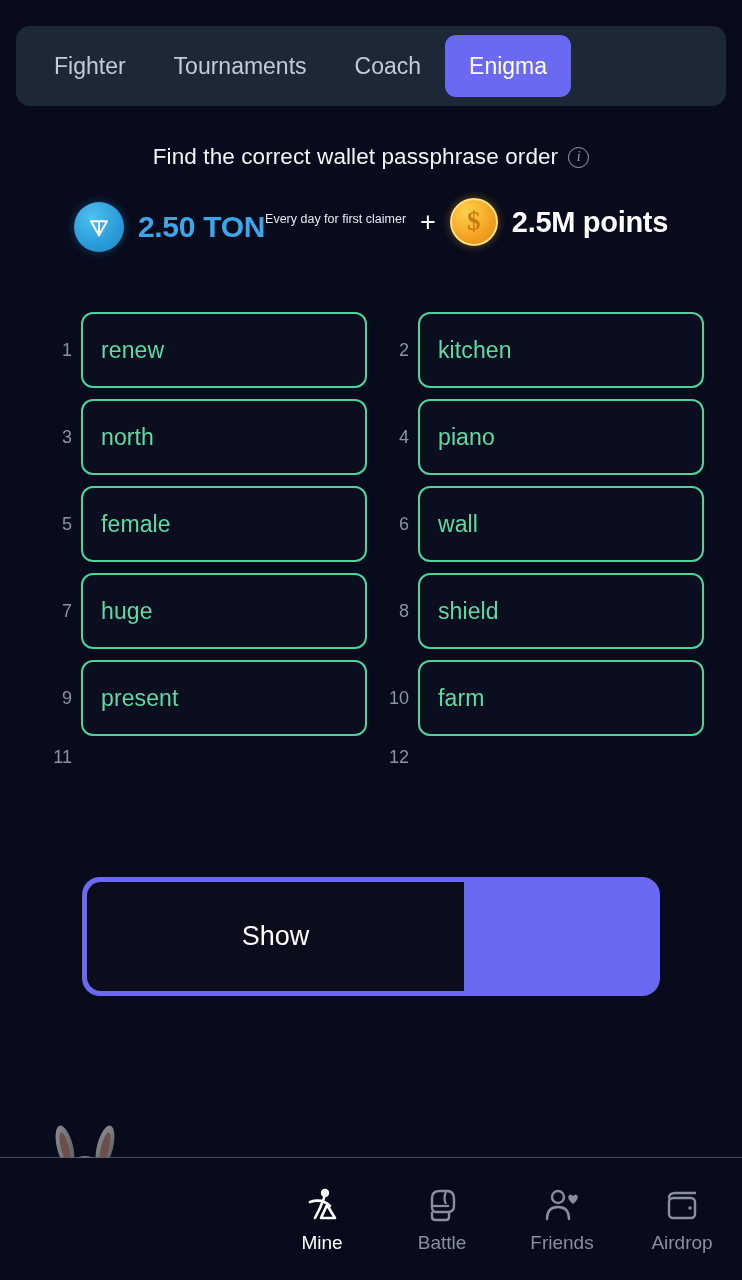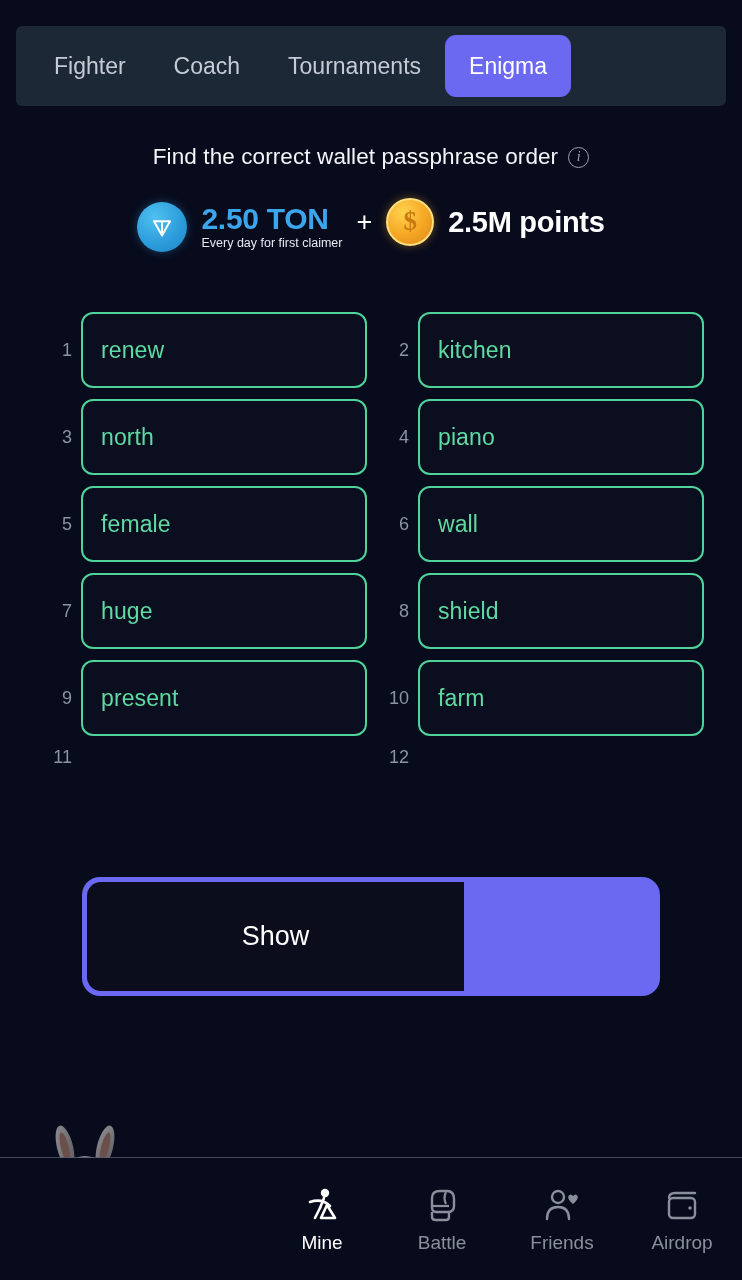--- a/index.html
+++ b/index.html
@@ -20,21 +20,21 @@
   }
 
   
   .tabbar {
     position: absolute;
     left: 16px;
     top: 26px;
     width: 710px;
     height: 80px;
     background: #1d2836;
-    border-radius: 6px;
+    border-radius: 14px;
     display: flex;
     align-items: center;
     padding: 0 14px;
     gap: 0;
   }
   .tab {
     flex: 0 0 auto;
     font-size: 23px;
     color: #c4cbd6;
     padding: 0 24px;
@@ -100,21 +100,21 @@
     display: flex;
     align-items: center;
     justify-content: center;
     flex: 0 0 auto;
     box-shadow: 0 0 10px rgba(45,160,225,0.35);
   }
   .ton-glyph { display:block; }
   .ton-text-wrap {
     margin-left: 14px;
     display: flex;
-    flex-direction: column;
+    flex-direction: row;
     align-items: flex-start;
     justify-content: center;
   }
   .ton-amount {
     font-size: 30px;
     font-weight: bold;
     color: #3ba6ec;
     line-height: 32px;
     letter-spacing: -0.3px;
   }
@@ -296,22 +296,22 @@
   .nav-item .nav-icon { height: 42px; display:flex; align-items:center; justify-content:center; }
   .nav-item .nav-label { font-size: 19px; line-height: 22px; }
 </style>
 </head>
 <body>
 
 <div id="app">
 
   <div class="tabbar">
     <div class="tab">Fighter</div>
+    <div class="tab">Tournaments</div>
     <div class="tab">Coach</div>
-    <div class="tab">Tournaments</div>
     <div class="tab active">Enigma</div>
   </div>
 
   <div class="title-row">
     <div class="title-text">Find the correct wallet passphrase order</div>
     <div class="info-icon">i</div>
   </div>
 
   <div class="prize-row">
     <div class="ton-badge">

